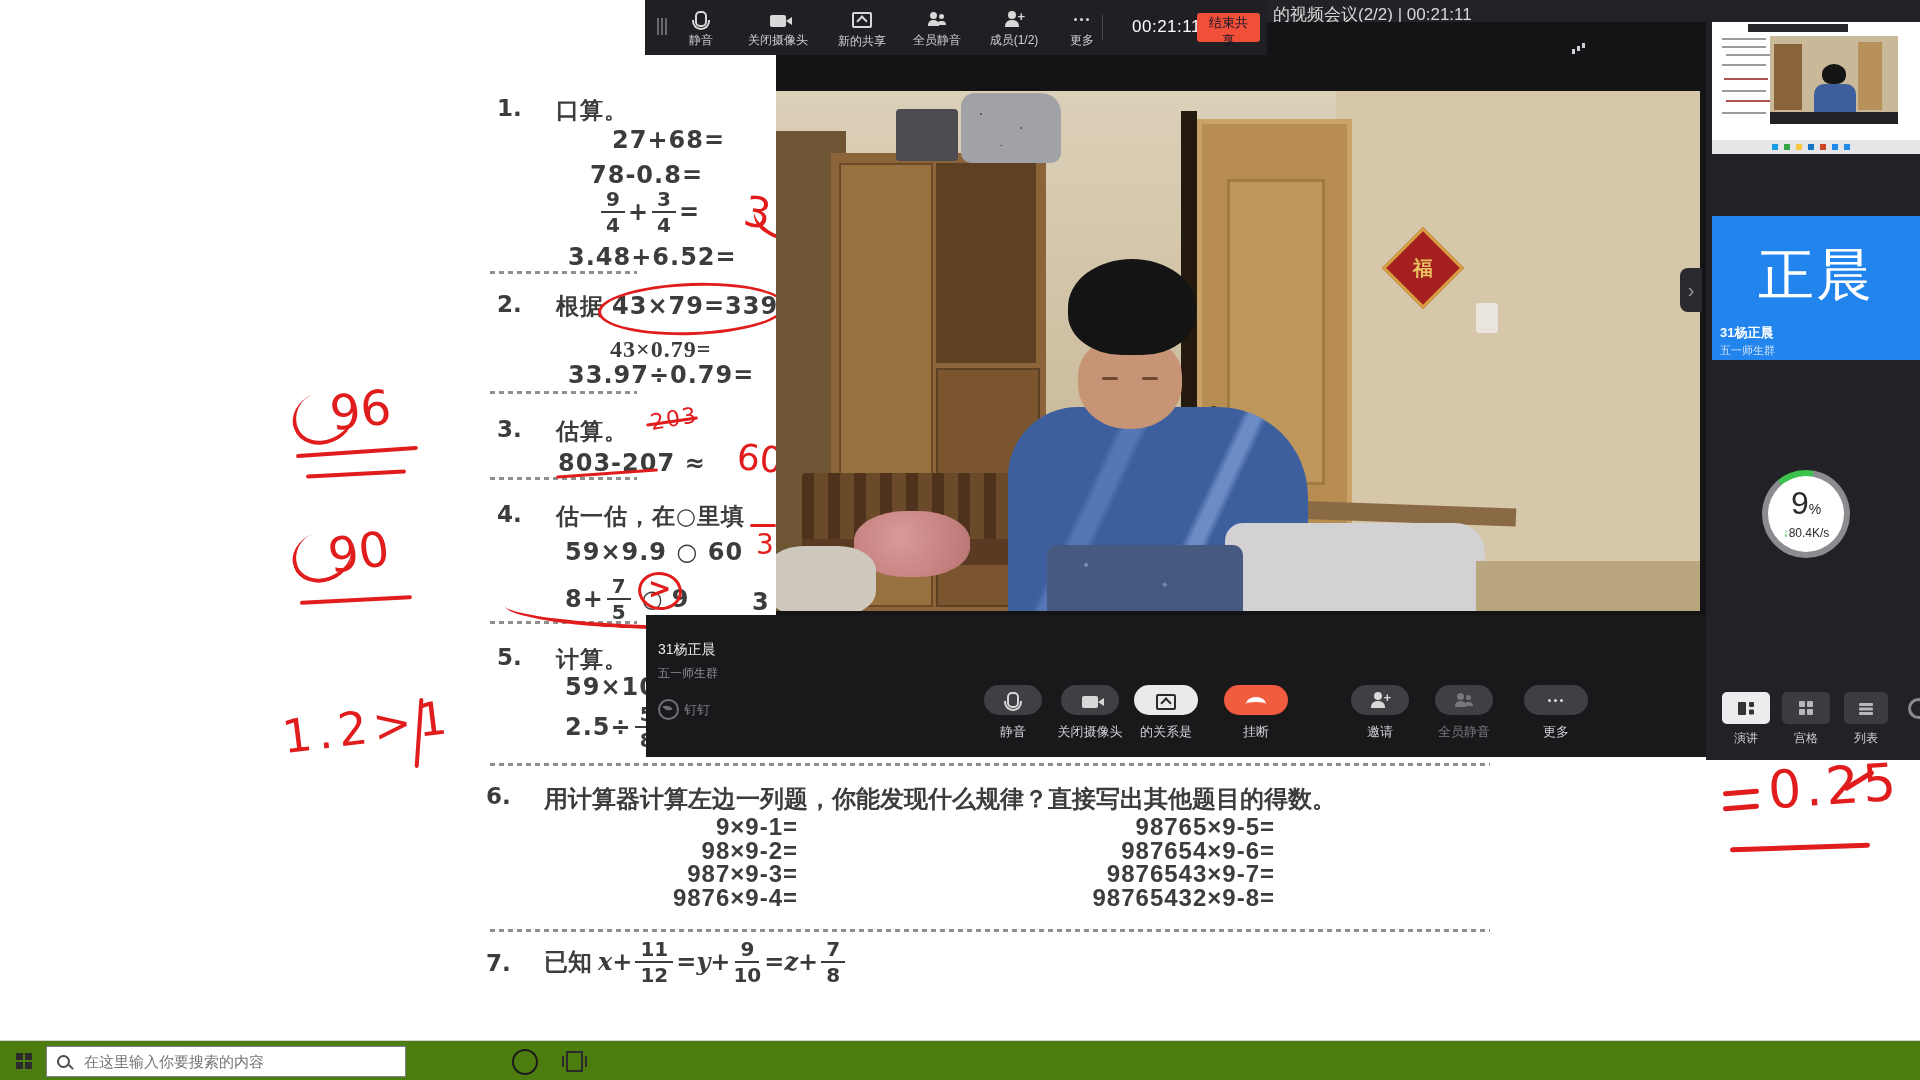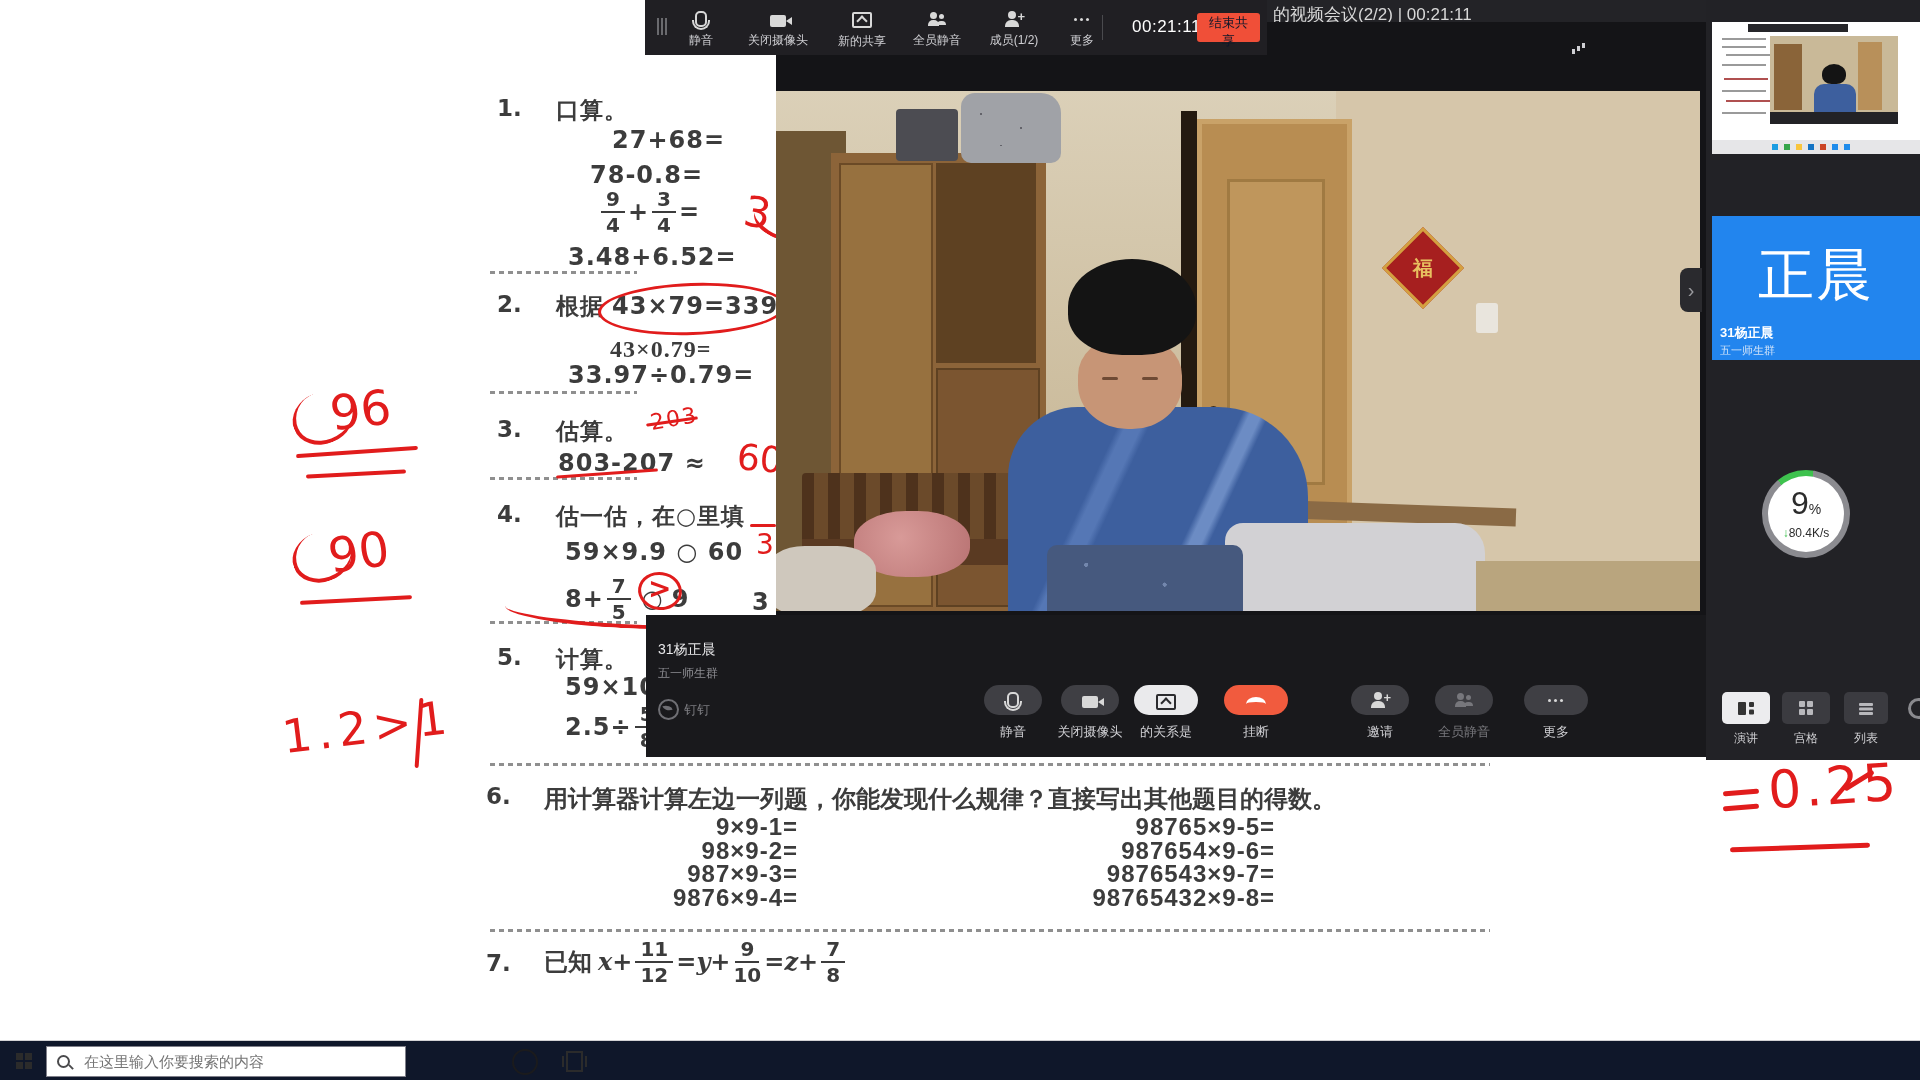--- a/index.html
+++ b/index.html
@@ -26,21 +26,21 @@
   .red-arc{border-bottom:4px solid #e11c1c;border-radius:50%;}
 
   
   .share-toolbar{background:#201f23;z-index:40;display:flex;align-items:center;}
   .st-btn{display:flex;flex-direction:column;align-items:center;justify-content:center;color:#cfcfd3;gap:5px;padding-top:4px;}
   .st-btn .lbl{font-size:12px;white-space:nowrap;}
   .titlebar{background:#232327;z-index:30;color:#d8d8d8;}
   .panel{background:#141417;z-index:30;}
   .strip{background:#19191c;z-index:30;}
   .sidebar{background:#222226;z-index:31;}
-  .taskbar{background:#0f172a;border-top:1px solid #d2d2d4;z-index:60;}
+  .taskbar{background:#4d7c0f;border-top:1px solid #d2d2d4;z-index:60;}
 
   
   .icn{display:inline-block;position:relative;color:#d8d8d8;}
   .icn-mic{width:8px;height:12px;border:2px solid currentColor;border-radius:5px;}
   .icn-mic::after{content:"";position:absolute;left:-5px;top:7px;width:14px;height:8px;border:2px solid currentColor;border-top:none;border-radius:0 0 9px 9px;}
   .icn-cam{width:16px;height:12px;background:currentColor;border-radius:2px;margin-top:4px;}
   .icn-cam::after{content:"";position:absolute;right:-6px;top:2px;border-right:6px solid currentColor;border-top:4px solid transparent;border-bottom:4px solid transparent;}
   .icn-share{width:16px;height:12px;border:2px solid currentColor;border-radius:2px;margin-top:3px;}
   .icn-share::after{content:"";position:absolute;left:4px;top:3px;width:6px;height:6px;border-left:2px solid currentColor;border-top:2px solid currentColor;transform:rotate(45deg);}
   .icn-people{width:20px;height:16px;}

